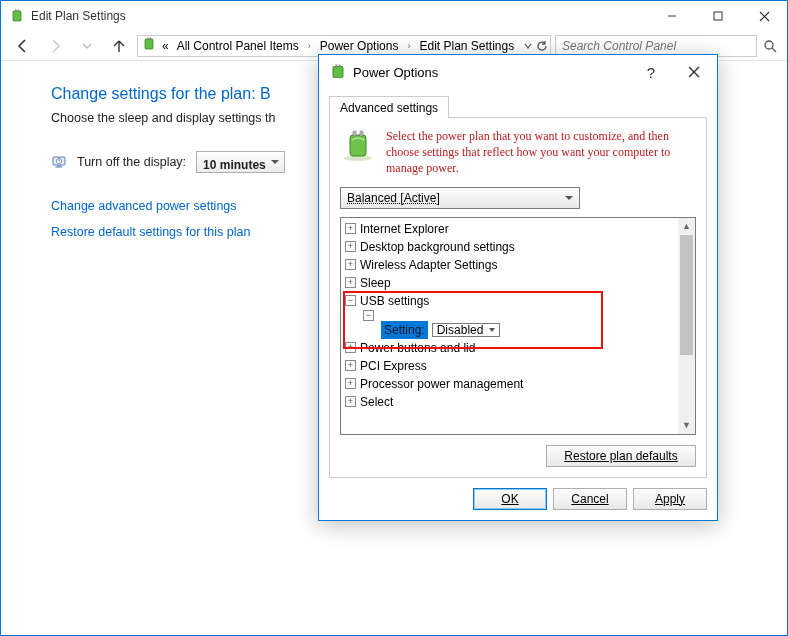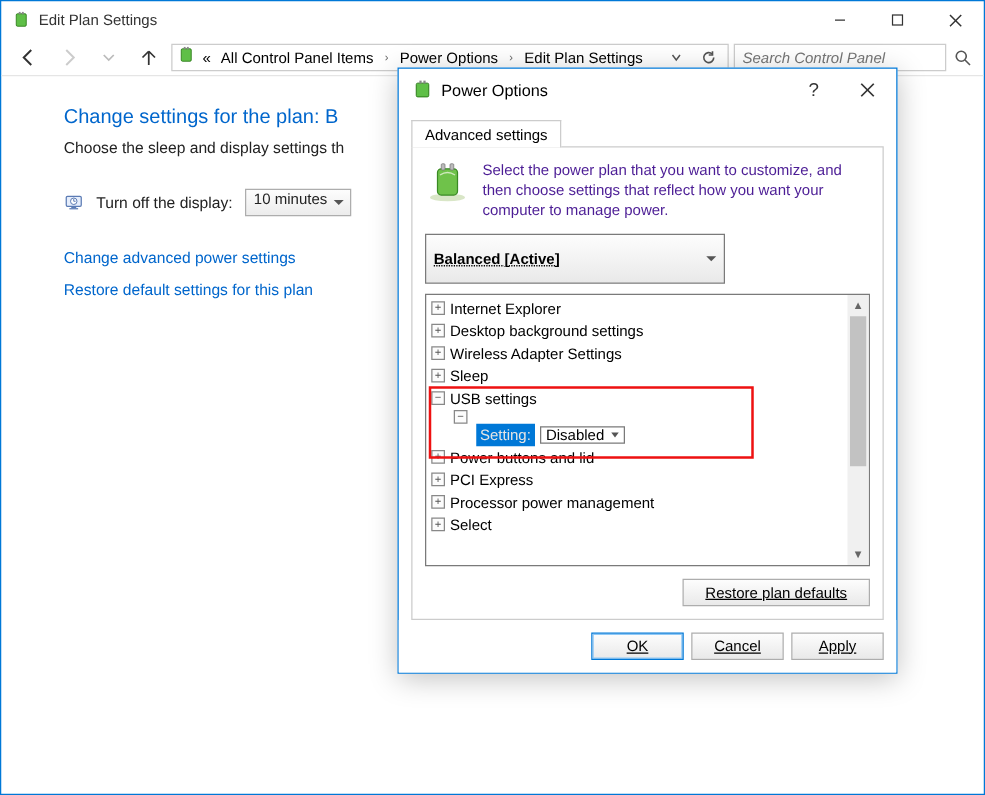--- a/index.html
+++ b/index.html
@@ -14,67 +14,67 @@
   .ctrlbtn svg { display: block; }
 
   
   .navbar { height: 30px; display: flex; align-items: center; padding: 0 8px; gap: 4px; font-size: 12px; border-bottom: 1px solid #e5e5e5; }
   .nav-arrow { width: 28px; height: 24px; display: flex; align-items: center; justify-content: center; color: #555; }
   .nav-arrow.disabled { color: #bbb; }
   .addr { flex: 1; height: 22px; border: 1px solid #ccc; display: flex; align-items: center; padding: 0 4px; gap: 4px; overflow: hidden; white-space: nowrap; background: #fff; }
   .addr .chev { color: #666; font-size: 9px; padding: 0 3px; }
   .addr .crumb { padding: 0 2px; }
   .addr .ref { width: 22px; display: flex; align-items: center; justify-content: center; color: #555; }
-  .searchbox { width: 170px; height: 22px; border: 1px solid #ccc; display: flex; align-items: center; padding: 0 4px; color: #888; font-style: italic; font-size: 12px; }
+  .searchbox { width: 202px; height: 22px; border: 1px solid #ccc; display: flex; align-items: center; padding: 0 4px; color: #888; font-style: italic; font-size: 12px; }
   .searchbox input { border: none; outline: none; width: 100%; font-style: italic; font-size: 12px; color: #555; background: transparent; }
   .search-icon { width: 18px; display: flex; align-items: center; justify-content: center; color: #555; }
 
   
   .content { padding: 24px 50px; font-size: 12.5px; color: #222; }
   .heading { font-size: 16px; color: #0066cc; margin-bottom: 8px; }
   .sub { margin-bottom: 26px; }
   .row { display: flex; align-items: center; gap: 10px; margin-bottom: 26px; }
   .clock-icon { width: 16px; height: 16px; display: inline-flex; align-items: center; justify-content: center; }
-  .combo { height: 22px; border: 1px solid #adadad; background: linear-gradient(#fdfdfd,#ececec); padding: 0 18px 16px 6px; display: inline-flex; align-items: flex-start; position: relative; font-size: 12px; }
+  .combo { height: 22px; border: 1px solid #adadad; background: linear-gradient(#fdfdfd,#ececec); padding: 0 18px 0 6px; display: inline-flex; align-items: flex-end; position: relative; font-size: 12px; font-weight: bold; }
   .combo::after { content: ""; position: absolute; right: 5px; top: 50%; width: 0; height: 0; border-left: 4px solid transparent; border-right: 4px solid transparent; border-top: 4px solid #555; transform: translateY(-50%); }
   .link { color: #0066cc; margin-bottom: 12px; cursor: default; }
 
   
   .dialog { position: absolute; left: 317px; top: 53px; width: 400px; border: 1px solid #0078d7; background: #fff; box-shadow: 0 4px 22px rgba(0,0,0,0.25); font-size: 12px; }
   .dlg-title { height: 34px; display: flex; align-items: center; padding: 0 0 0 10px; }
   .dlg-title .t-icon { width: 18px; height: 18px; margin-right: 6px; display: flex; align-items: center; justify-content: center; }
   .dlg-title .t-text { font-size: 13px; }
   .dlg-title .spacer { flex: 1; }
   .dlg-title .help { width: 40px; height: 30px; display: flex; align-items: center; justify-content: center; font-size: 15px; color: #333; }
   .dlg-title .close { width: 46px; height: 30px; display: flex; align-items: center; justify-content: center; color: #333; }
 
   .tabs { padding: 6px 10px 0 10px; }
   .tab { display: inline-block; border: 1px solid #ccc; border-bottom: none; background: #fff; padding: 4px 10px 3px 10px; font-size: 12px; position: relative; top: 1px; }
   .tabpage { border: 1px solid #ccc; margin: 0 10px 0 10px; padding: 10px; background: #fff; }
 
   .desc { display: flex; gap: 10px; margin-bottom: 10px; }
   .desc .battery { width: 36px; height: 36px; flex: 0 0 36px; display: flex; align-items: center; justify-content: center; }
-  .desc .txt { font-size: 12px; color: #4c1d95; line-height: 1.35; }
-
-  .plan-combo { width: 240px; height: 40px; border: 1px solid #7a7a7a; background: linear-gradient(#fdfdfd,#e9e9e9); padding: 0 18px 0 6px; display: inline-flex; align-items: center; position: relative; font-size: 12px; margin-bottom: 8px; font-weight: bold; }
+  .desc .txt { font-size: 12px; color: #b91c1c; line-height: 1.35; font-family: Liberation Serif, serif; }
+
+  .plan-combo { width: 240px; height: 22px; border: 1px solid #7a7a7a; background: linear-gradient(#fdfdfd,#e9e9e9); padding: 0 18px 0 6px; display: inline-flex; align-items: center; position: relative; font-size: 12px; margin-bottom: 8px; }
   .plan-combo::after { content: ""; position: absolute; right: 6px; top: 50%; width: 0; height: 0; border-left: 4px solid transparent; border-right: 4px solid transparent; border-top: 4px solid #555; transform: translateY(-50%); }
 
   .treewrap { border: 1px solid #7a7a7a; height: 218px; position: relative; background: #fff; overflow: hidden; }
   .scrollbar { position: absolute; right: 0; top: 0; bottom: 0; width: 17px; background: #f0f0f0; }
   .scrollbar .arrow { height: 17px; display: flex; align-items: center; justify-content: center; color: #666; font-size: 9px; }
   .scrollbar .thumb { position: absolute; top: 17px; left: 2px; right: 2px; height: 120px; background: #c2c2c2; border-radius: 0; }
 
   .tree { padding: 2px 0 2px 4px; font-size: 12px; line-height: 18px; }
   .tree .node { white-space: nowrap; display: flex; align-items: center; }
   .expander { width: 11px; height: 11px; border: 1px solid #888; display: inline-flex; align-items: center; justify-content: center; margin-right: 4px; font-size: 9px; line-height: 1; color: #555; background: #fcfcfc; }
   .indent1 { padding-left: 18px; }
   .indent2 { padding-left: 36px; }
 
   .highlight-box { position: absolute; border: 2px solid #e11; pointer-events: none; }
-  .setting-label { background: #0078d7; color: #e5e5e5; padding: 0 3px; }
+  .setting-label { background: #0078d7; color: #0f172a; padding: 0 3px; }
   .setting-val { display: inline-flex; align-items: center; border: 1px solid #7a7a7a; height: 14px; padding: 0 16px 0 4px; position: relative; background: #fff; margin-left: 4px; }
   .setting-val::after { content: ""; position: absolute; right: 4px; top: 50%; width: 0; height: 0; border-left: 3px solid transparent; border-right: 3px solid transparent; border-top: 4px solid #555; transform: translateY(-50%); }
 
   .restore-row { text-align: right; padding: 10px 0 0 0; }
   .btn { height: 22px; border: 1px solid #adadad; background: linear-gradient(#fdfdfd,#e9e9e9); padding: 0 14px; font-size: 12px; display: inline-flex; align-items: center; justify-content: center; min-width: 74px; text-decoration: underline; }
   .btn.default { border-color: #0078d7; box-shadow: inset 0 0 0 1px #8ec8f6; }
 
   .dlg-buttons { padding: 10px; display: flex; justify-content: flex-end; gap: 6px; background: #fff; }
 </style>
 </head>

